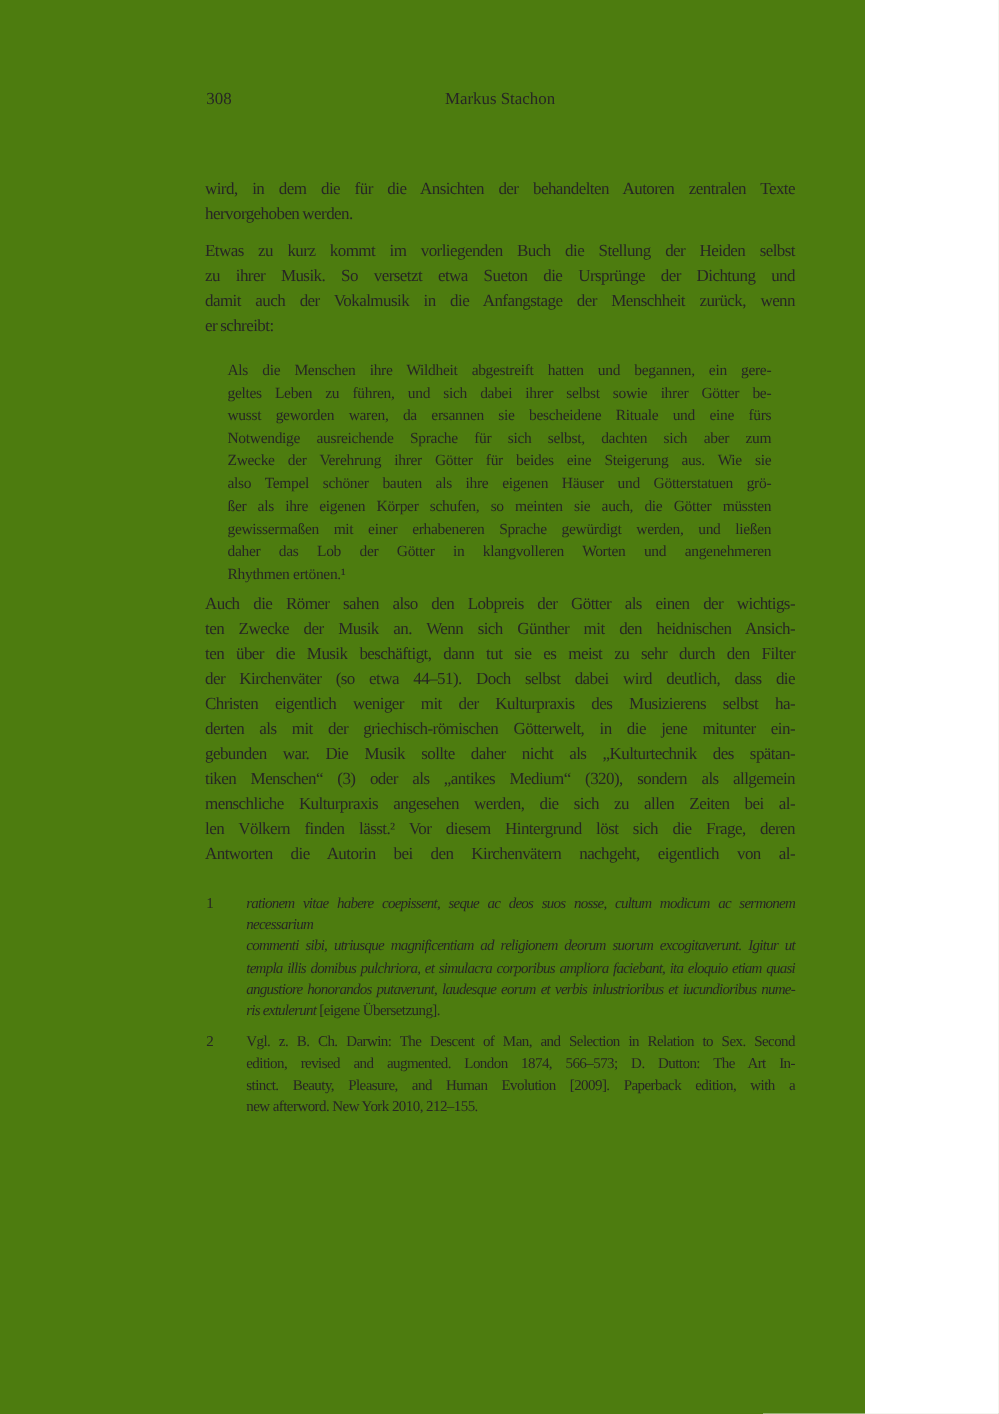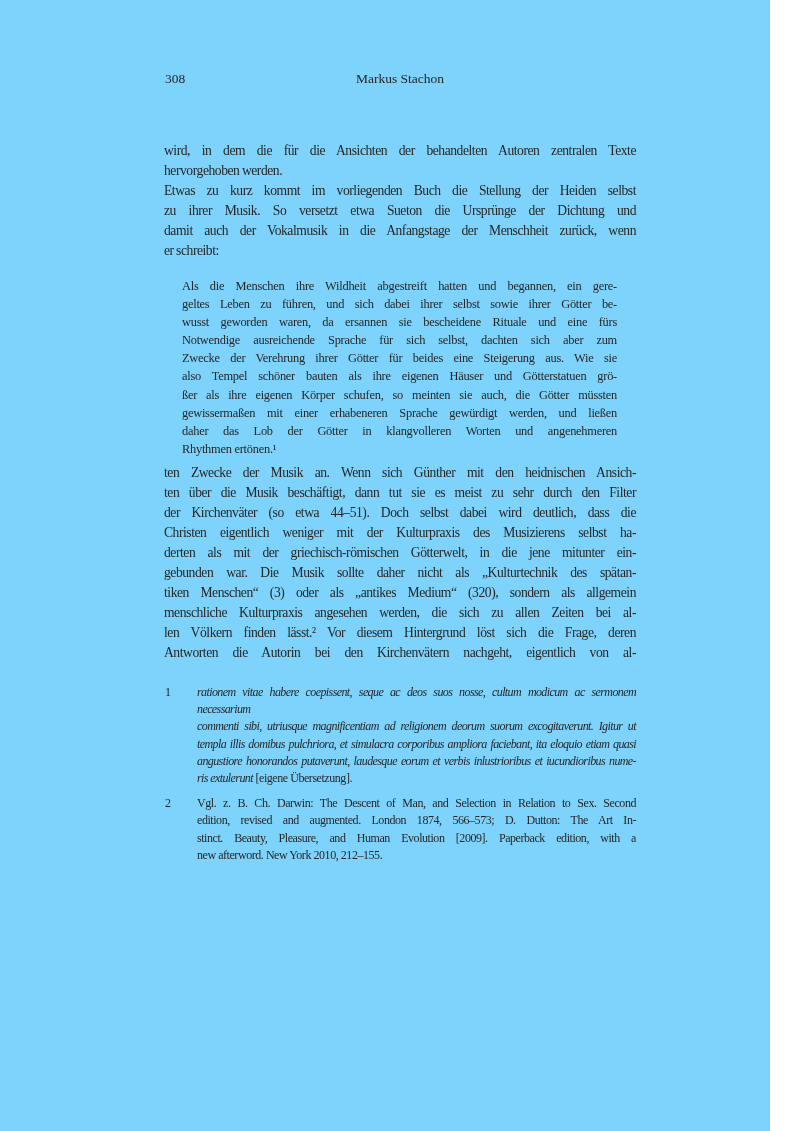--- a/index.html
+++ b/index.html
@@ -1,20 +1,20 @@
 <!DOCTYPE html>
 <html><head>
 <meta charset="utf-8">
 <style>
   html, body { margin: 0; padding: 0; background: #ffffff; }
   .page {
     position: relative;
-    width: 770px;
+    width: 692px;
     height: 1131px;
-    background: #7dd3fc;
+    background: #4d7c0f;
     overflow: hidden;
     font-family: "Liberation Serif", serif;
     color: #272625;
   }
   .textblock { position: absolute; left: 164px; top: 0; width: 472px; }
 
   .running-header { position: absolute; top: 70px; left: 0; width: 100%; font-size: 13.5px; line-height: 17px; }
   .pagenum  { position: absolute; left: 1px; top: 0; }
   .runtitle { display: block; text-align: center; }
 
@@ -22,21 +22,21 @@
 
   .line { text-align: justify; text-align-last: justify; }
   .line.end { text-align-last: left; }
 
   .para .line {
     font-size: 13.6px;
     line-height: 20px;
     letter-spacing: -0.45px;
     word-spacing: -0.5px;
   }
-  .p2 { }
+  .p2 { margin-top: 10px; }
   .p3 { margin-top: 5px; }
 
   .quote { margin: 16px 19px 0 18px; }
   .quote .line {
     font-size: 12.4px;
     line-height: 18.1px;
     letter-spacing: -0.25px;
   }
 
   .footnotes { margin-top: 21px; }
@@ -84,20 +84,21 @@
         <div class="line">Notwendige ausreichende Sprache für sich selbst, dachten sich aber zum</div>
         <div class="line">Zwecke der Verehrung ihrer Götter für beides eine Steigerung aus. Wie sie</div>
         <div class="line">also Tempel schöner bauten als ihre eigenen Häuser und Götterstatuen grö-</div>
         <div class="line">ßer als ihre eigenen Körper schufen, so meinten sie auch, die Götter müssten</div>
         <div class="line">gewissermaßen mit einer erhabeneren Sprache gewürdigt werden, und ließen</div>
         <div class="line">daher das Lob der Götter in klangvolleren Worten und angenehmeren</div>
         <div class="line end">Rhythmen ertönen.¹</div>
       </div>
 
       <div class="para p3">
+        <div class="line">Auch die Römer sahen also den Lobpreis der Götter als einen der wichtigs-</div>
         <div class="line">ten Zwecke der Musik an. Wenn sich Günther mit den heidnischen Ansich-</div>
         <div class="line">ten über die Musik beschäftigt, dann tut sie es meist zu sehr durch den Filter</div>
         <div class="line">der Kirchenväter (so etwa 44–51). Doch selbst dabei wird deutlich, dass die</div>
         <div class="line">Christen eigentlich weniger mit der Kulturpraxis des Musizierens selbst ha-</div>
         <div class="line">derten als mit der griechisch-römischen Götterwelt, in die jene mitunter ein-</div>
         <div class="line">gebunden war. Die Musik sollte daher nicht als „Kulturtechnik des spätan-</div>
         <div class="line">tiken Menschen“ (3) oder als „antikes Medium“ (320), sondern als allgemein</div>
         <div class="line">menschliche Kulturpraxis angesehen werden, die sich zu allen Zeiten bei al-</div>
         <div class="line">len Völkern finden lässt.² Vor diesem Hintergrund löst sich die Frage, deren</div>
         <div class="line">Antworten die Autorin bei den Kirchenvätern nachgeht, eigentlich von al-</div>

